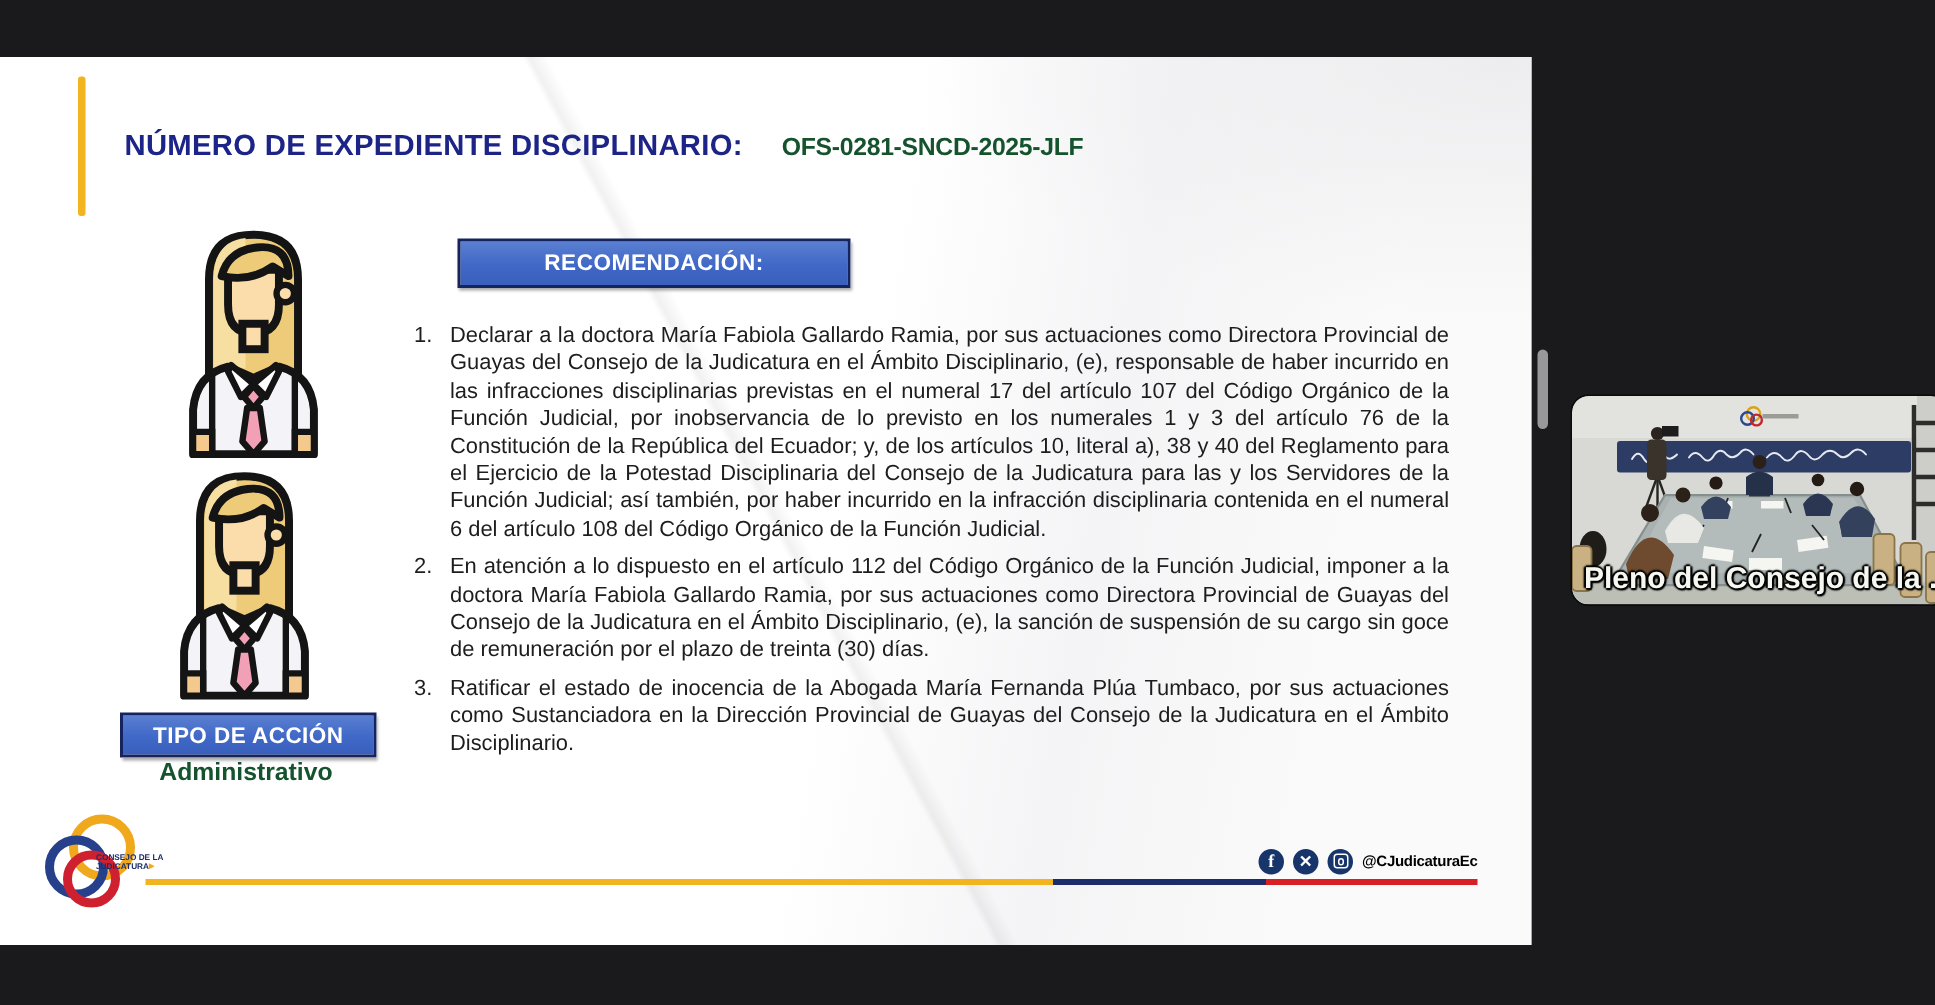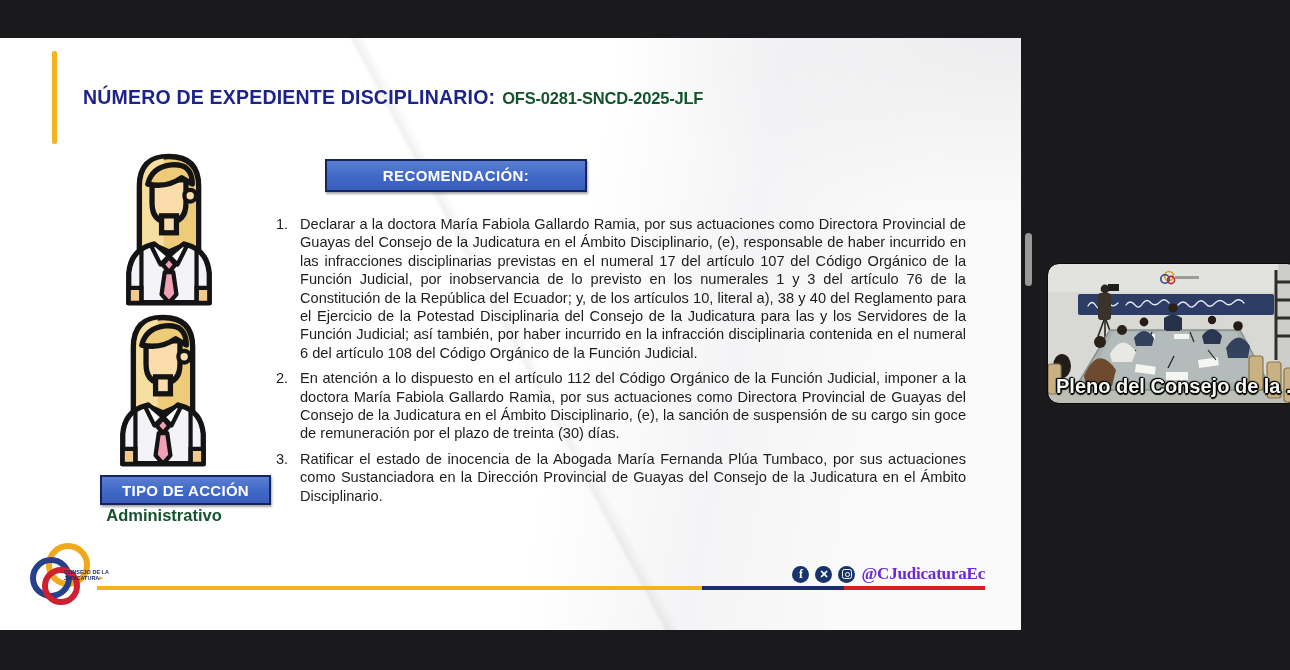--- a/index.html
+++ b/index.html
@@ -23,39 +23,38 @@
       radial-gradient(ellipse 700px 320px at 98% 0%, #ededef 0%, rgba(237,237,239,0) 55%),
       linear-gradient(62deg, rgba(0,0,0,0) 49.6%, rgba(0,0,0,0.055) 50%, rgba(0,0,0,0) 50.9%),
       linear-gradient(100deg, #ffffff 55%, #f4f4f6 70%, #fafafa 85%);
     pointer-events:none;
   }
   .accent-bar{
     position:absolute;left:52px;top:13px;width:5px;height:93px;
     background:#f2b41f;border-radius:2px;
   }
   .title-row{
-    position:absolute;left:83px;top:48px;display:flex;align-items:baseline;gap:7px;
+    position:absolute;left:83px;top:48px;display:flex;align-items:baseline;gap:26px;
     white-space:nowrap;
   }
   .title-main{font-size:19.5px;font-weight:700;color:#1c2487;letter-spacing:.2px;}
   .title-case{font-size:16.5px;font-weight:700;color:#14532d;letter-spacing:-.2px;}
 
   
   .avatar{position:absolute;width:106px;height:152px;}
   .avatar1{left:116px;top:110px;}
   .avatar2{left:110px;top:271px;}
 
   
   .blue-box{
     background:linear-gradient(180deg,#5a7fd2 0%,#4068c6 55%,#3a5fbd 100%);
     border:2px solid #15245e;
     color:#ffffff;font-weight:700;
     display:flex;align-items:center;justify-content:center;
     box-shadow:1px 2px 2px rgba(0,0,0,.35);
-    margin-left:20px;
   }
   .reco-box{
     position:absolute;left:305px;top:121px;width:258px;height:29px;
     font-size:15px;letter-spacing:.4px;
   }
   .tipo-box{
     position:absolute;left:80px;top:437px;width:167px;height:26px;
     font-size:15px;letter-spacing:.3px;
   }
   .tipo-value{
@@ -94,21 +93,21 @@
     display:flex;align-items:center;gap:6px;
   }
   .soc{
     width:17px;height:17px;border-radius:50%;background:#17356b;color:#fff;
     display:flex;align-items:center;justify-content:center;
     font-size:11px;font-weight:700;
   }
   .soc .fb{font-family:"Liberation Serif",serif;font-size:12px;}
   .ig-sq{width:8px;height:8px;border:1.4px solid #fff;border-radius:2.5px;position:relative;}
   .ig-sq::after{content:"";position:absolute;left:2px;top:2px;width:2.6px;height:2.6px;border:1px solid #fff;border-radius:50%;}
-  .handle{font-size:17px;font-weight:700;color:#6d28d9;letter-spacing:-.2px;font-family:Liberation Serif, serif;}
+  .handle{font-size:10px;font-weight:700;color:#000000;letter-spacing:-.2px;}
 
   
   .scrollbar-thumb{
     position:absolute;left:1025px;top:233px;width:7px;height:53px;
     background:#989898;border-radius:4px;
   }
   .video-thumb{
     position:absolute;left:1048px;top:264px;width:250px;height:139px;
     border-radius:11px;overflow:hidden;background:#222;
     outline:1px solid #0b0b0b;

